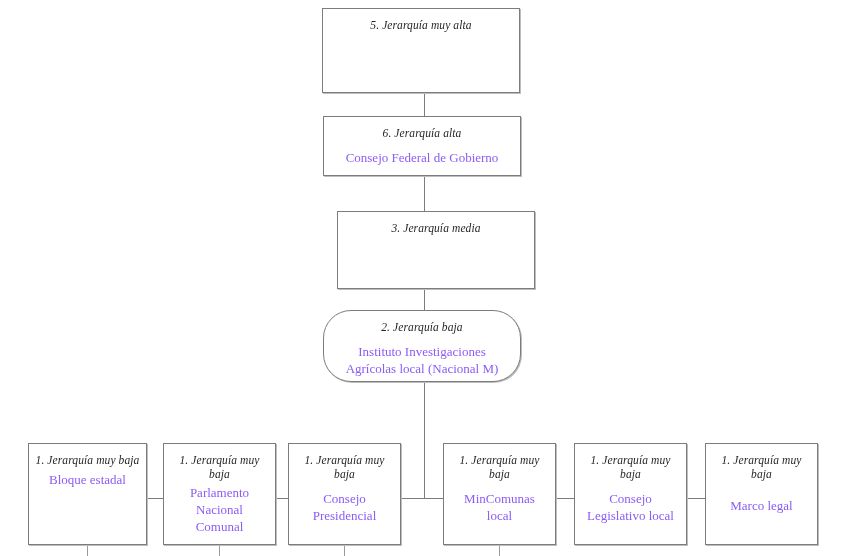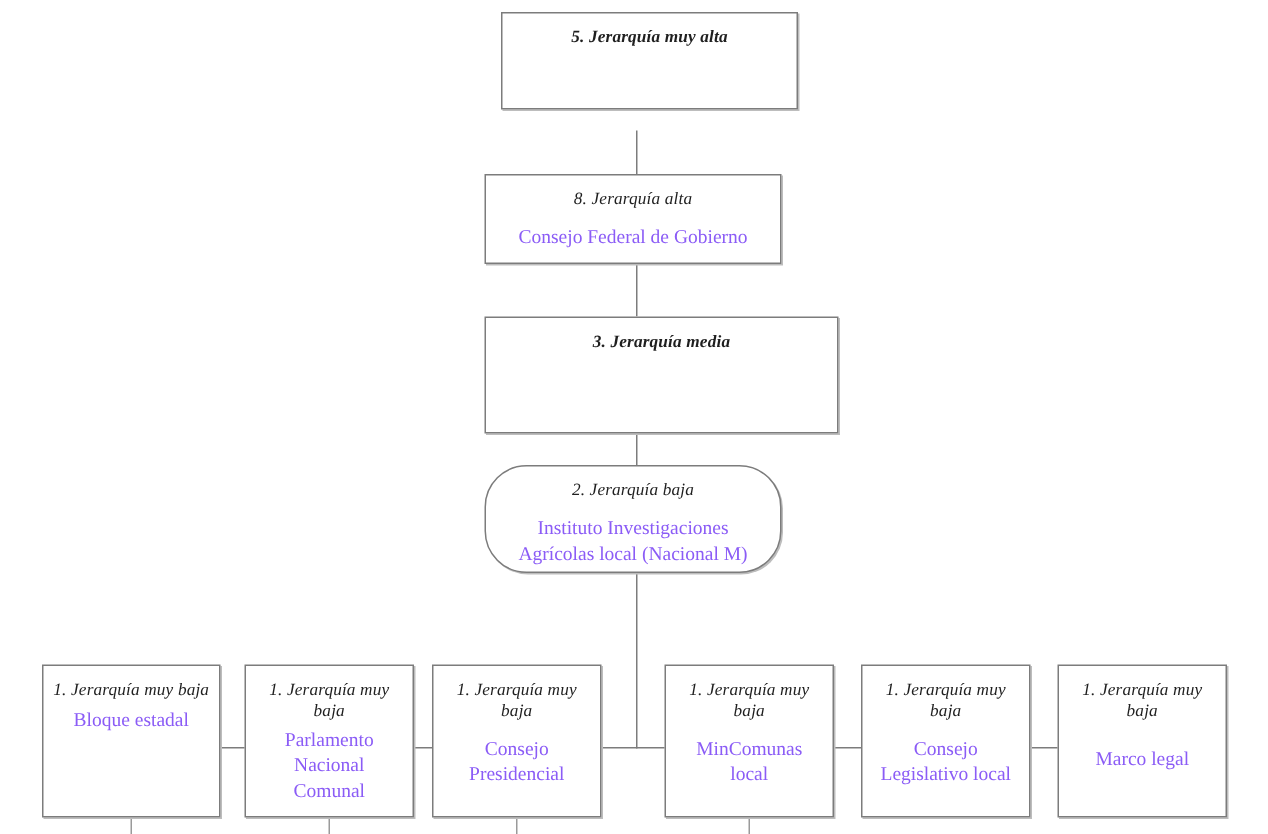--- a/index.html
+++ b/index.html
@@ -72,31 +72,31 @@
     background: #9a9a9a;
     width: 1px;
     z-index: 1;
   }
 </style>
 </head>
 <body>
 
 <div id="diagram">
 
-  <div class="node" style="left:334px; top:8px; width:198px; height:65px;font-weight:bold;">
+  <div class="node" style="left:322px; top:8px; width:198px; height:85px;">
     <div class="node-title">5. Jerarquía muy alta</div>
     <div class="node-body"></div>
   </div>
 
   <div class="node" style="left:323px; top:116px; width:198px; height:60px;">
-    <div class="node-title">8. Jerarquía alta</div>
+    <div class="node-title">6. Jerarquía alta</div>
     <div class="node-body">Consejo Federal de Gobierno</div>
   </div>
 
-  <div class="node" style="left:323px; top:211px; width:236px; height:78px;font-weight:bold;">
+  <div class="node" style="left:337px; top:211px; width:198px; height:78px;">
     <div class="node-title">3. Jerarquía media</div>
     <div class="node-body"></div>
   </div>
 
   <div class="node" style="left:323px; top:310px; width:198px; height:72px;border-radius:28px;">
     <div class="node-title">2. Jerarquía baja</div>
     <div class="node-body">Instituto Investigaciones
 Agrícolas local (Nacional M)</div>
   </div>
 

